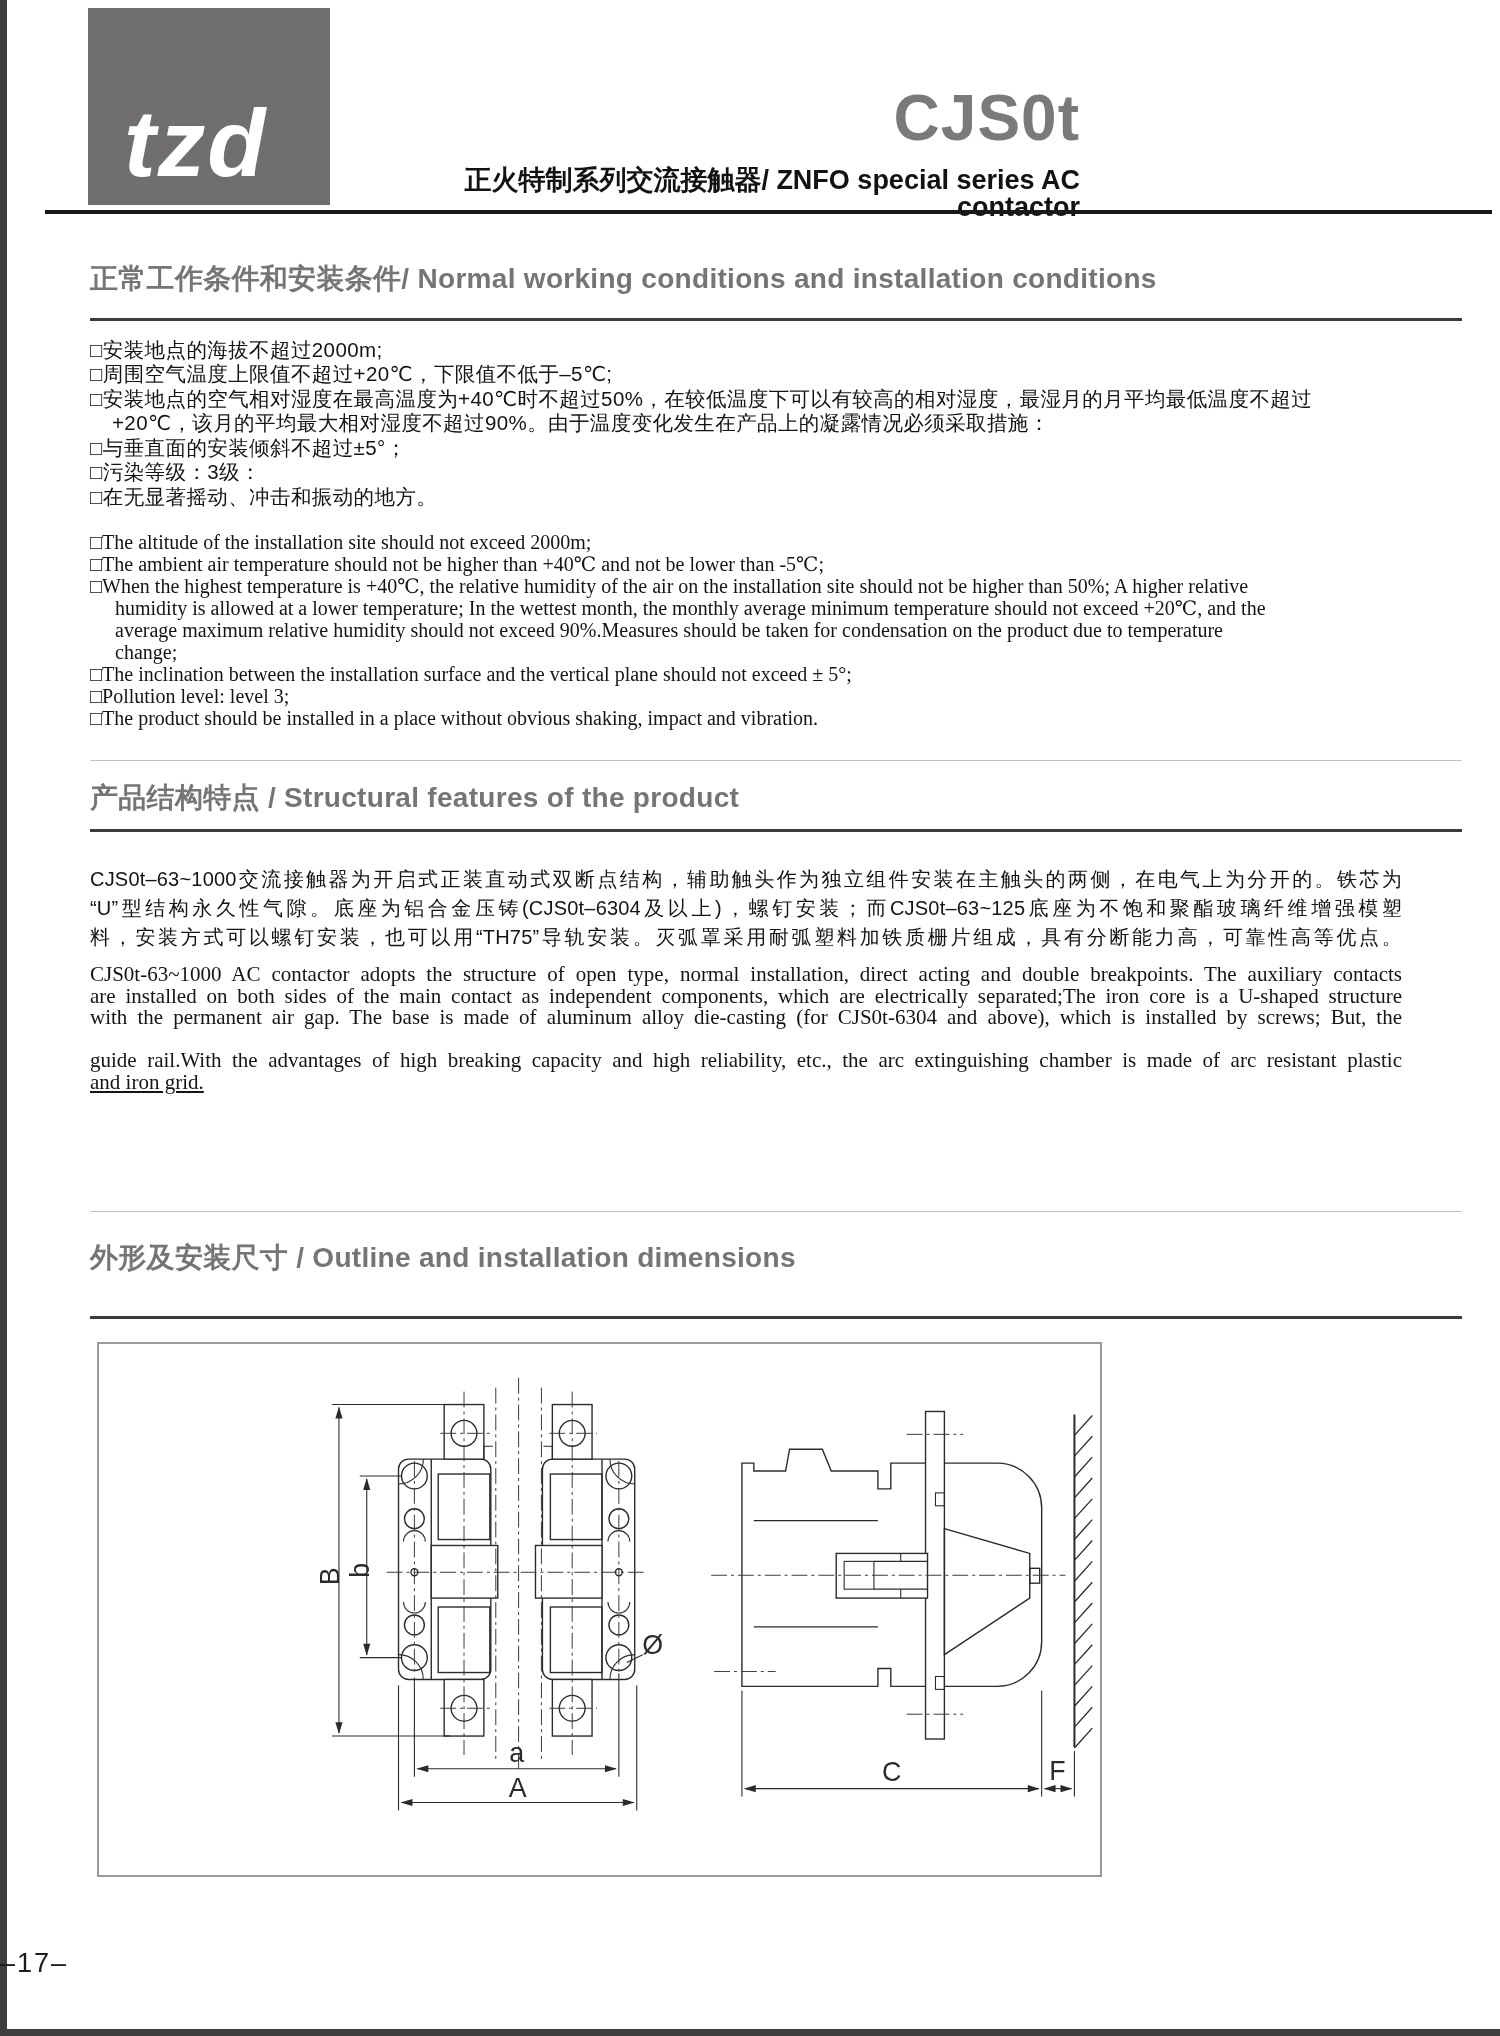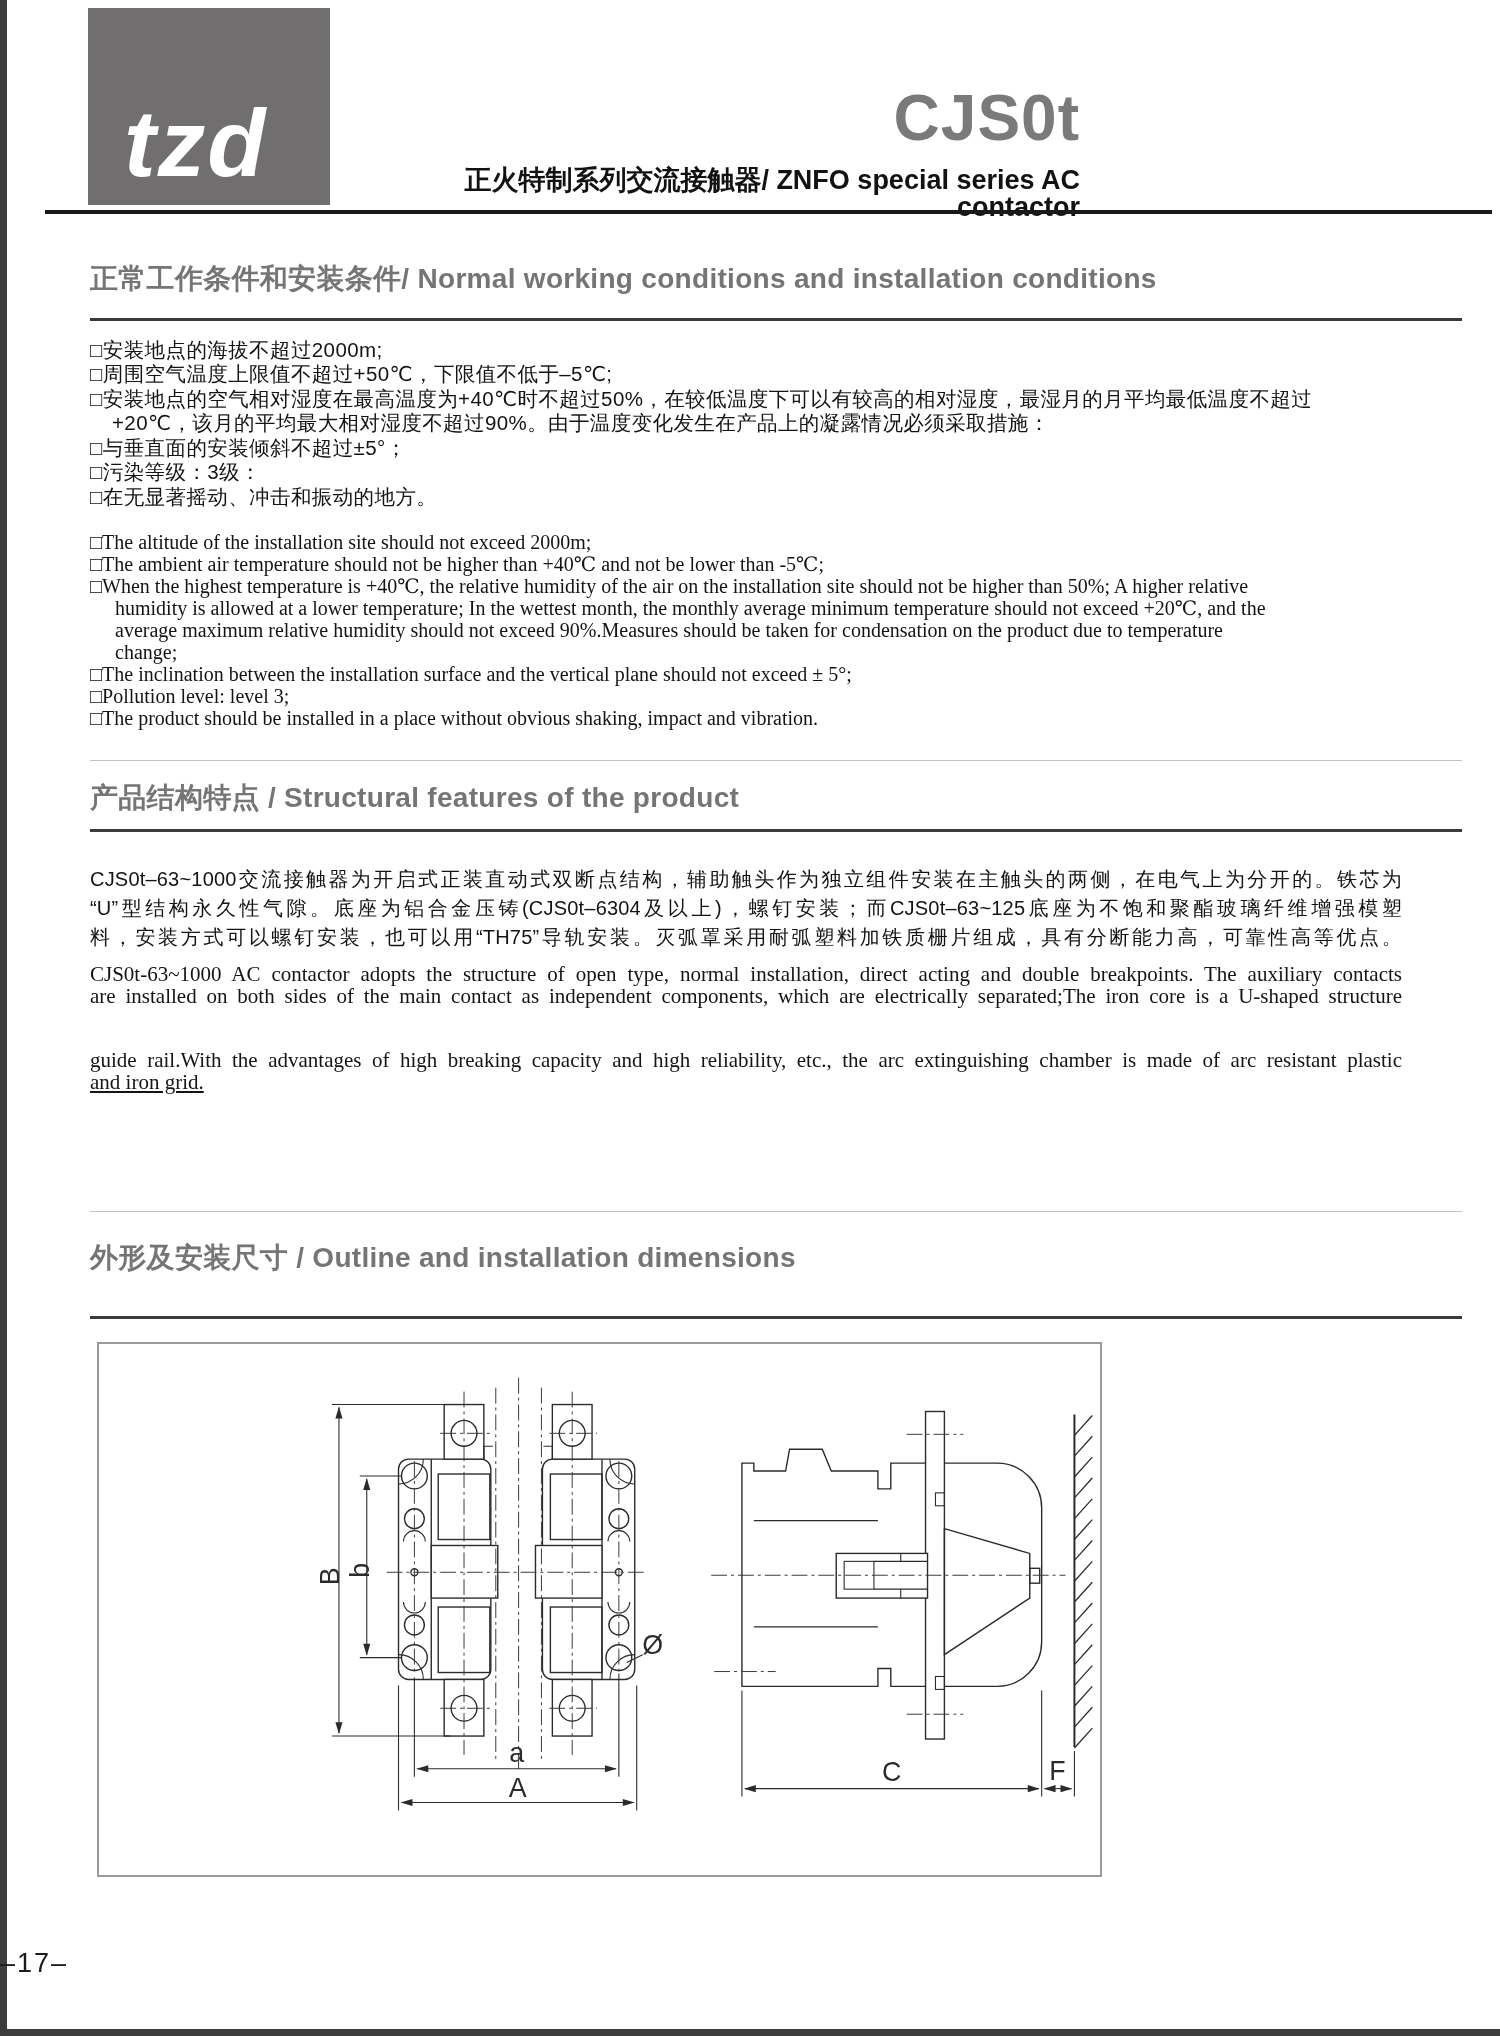--- a/index.html
+++ b/index.html
@@ -61,21 +61,21 @@
     <div class="logo-text">tzd</div>
   </div>
   <div class="model">CJS0t</div>
   <div class="subtitle">正火特制系列交流接触器/ ZNFO special series AC contactor</div>
   <div class="header-rule"></div>
 
   <div class="sec-title" style="top:263px">正常工作条件和安装条件/ Normal working conditions and installation conditions</div>
   <div class="rule" style="top:318px"></div>
 
   <div class="cnb" style="top:339px">□安装地点的海拔不超过2000m;</div>
-  <div class="cnb" style="top:363px">□周围空气温度上限值不超过+50℃，下限值不低于–5℃;</div>
+  <div class="cnb" style="top:363px">□周围空气温度上限值不超过+20℃，下限值不低于–5℃;</div>
   <div class="cnb" style="top:388px">□安装地点的空气相对湿度在最高温度为+40℃时不超过50%，在较低温度下可以有较高的相对湿度，最湿月的月平均最低温度不超过</div>
   <div class="cnb ind" style="top:412px">+20℃，该月的平均最大相对湿度不超过90%。由于温度变化发生在产品上的凝露情况必须采取措施：</div>
   <div class="cnb" style="top:437px">□与垂直面的安装倾斜不超过±5°；</div>
   <div class="cnb" style="top:461px">□污染等级：3级：</div>
   <div class="cnb" style="top:486px">□在无显著摇动、冲击和振动的地方。</div>
 
   <div class="enb" style="top:531px">□The altitude of the installation site should not exceed 2000m;</div>
   <div class="enb" style="top:553px">□The ambient air temperature should not be higher than +40℃ and not be lower than -5℃;</div>
   <div class="enb" style="top:575px">□When the highest temperature is +40℃, the relative humidity of the air on the installation site should not be higher than 50%; A higher relative</div>
   <div class="enb ind" style="top:597px">humidity is allowed at a lower temperature; In the wettest month, the monthly average minimum temperature should not exceed +20℃, and the</div>
@@ -88,20 +88,21 @@
   <div class="sep" style="top:760px"></div>
   <div class="sec-title" style="top:782px">产品结构特点 / Structural features of the product</div>
   <div class="rule" style="top:829px"></div>
 
   <div class="cnp" style="top:868px">CJS0t–63~1000交流接触器为开启式正装直动式双断点结构，辅助触头作为独立组件安装在主触头的两侧，在电气上为分开的。铁芯为</div>
   <div class="cnp" style="top:897px">“U”型结构永久性气隙。底座为铝合金压铸(CJS0t–6304及以上)，螺钉安装；而CJS0t–63~125底座为不饱和聚酯玻璃纤维增强模塑</div>
   <div class="cnp" style="top:926px">料，安装方式可以螺钉安装，也可以用“TH75”导轨安装。灭弧罩采用耐弧塑料加铁质栅片组成，具有分断能力高，可靠性高等优点。</div>
 
   <div class="enp" style="top:963px">CJS0t-63~1000 AC contactor adopts the structure of open type, normal installation, direct acting and double breakpoints. The auxiliary contacts</div>
   <div class="enp" style="top:985px">are installed on both sides of the main contact as independent components, which are electrically separated;The iron core is a U-shaped structure</div>
+  <div class="enp" style="top:1006px">with the permanent air gap. The base is made of aluminum alloy die-casting (for CJS0t-6304 and above), which is installed by screws; But, the</div>
   <div class="enp" style="top:1049px">guide rail.With the advantages of high breaking capacity and high reliability, etc., the arc extinguishing chamber is made of arc resistant plastic</div>
   <div class="enp last" style="top:1071px">and iron grid.</div>
 
   <div class="sep" style="top:1211px"></div>
   <div class="sec-title" style="top:1242px">外形及安装尺寸 / Outline and installation dimensions</div>
   <div class="rule" style="top:1316px"></div>
 
   <div class="draw-box">
     <svg width="1001" height="531" viewBox="0 0 1005 535">
       <defs>

